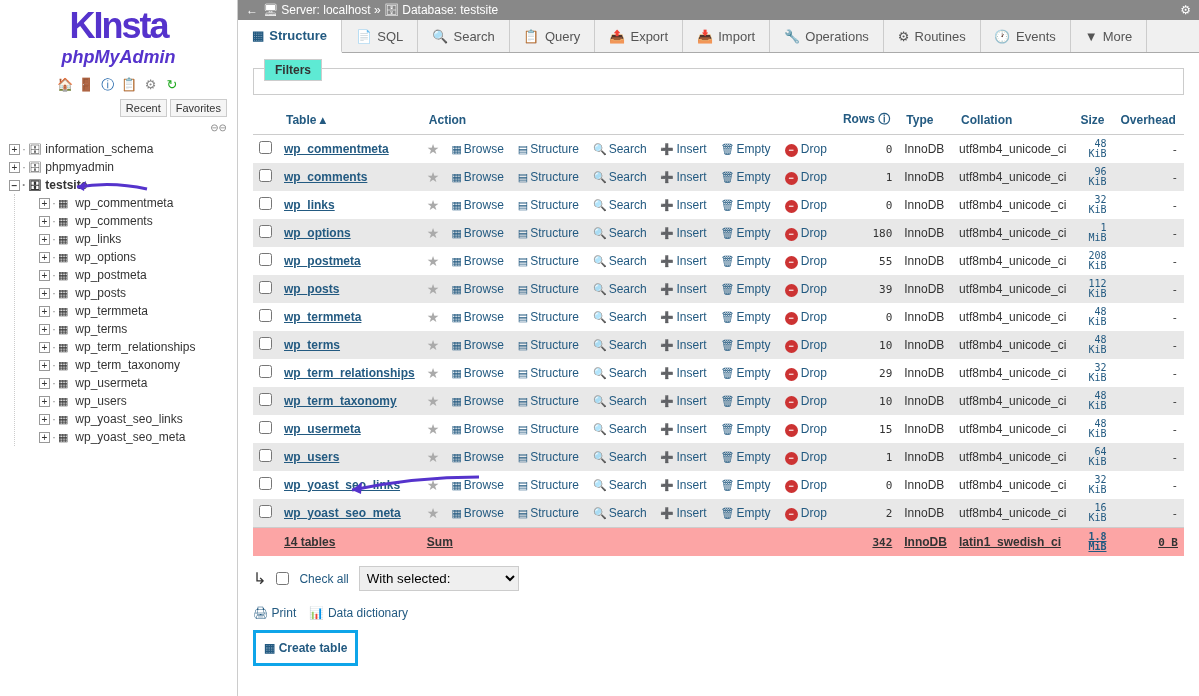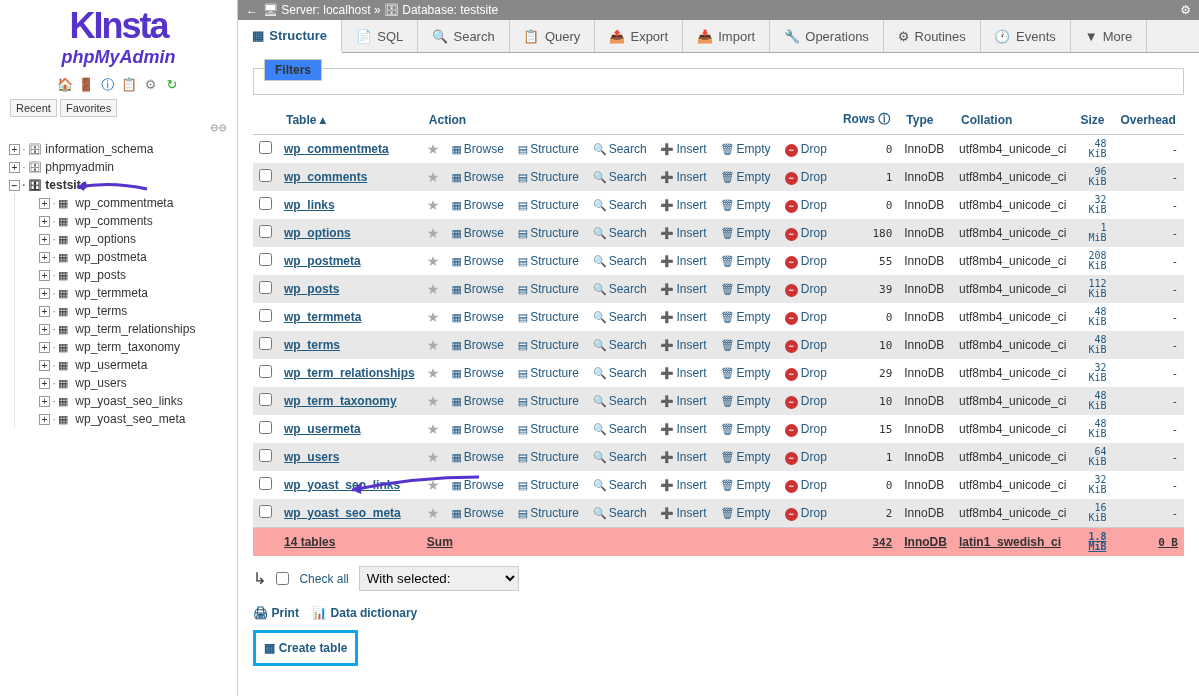--- a/index.html
+++ b/index.html
@@ -4,21 +4,21 @@
 <style>
 * { box-sizing: border-box; margin: 0; padding: 0; }
 body { font-family: sans-serif; font-size: 12px; background: #fff; color: #333; width: 1199px; height: 696px; overflow: hidden; }
 .container { display: flex; height: 100%; border-radius: 31px; }
 .sidebar { width: 238px; background: #fff; border-right: 1px solid #ccc; flex-shrink: 0; padding: 0; }
 .logo { text-align: center; padding: 5px; }
 .logo-kinsta { font-size: 36px; font-weight: 900; color: #5533cc; letter-spacing: -2px; }
 .logo-pma { font-size: 18px; color: #5533cc; font-style: italic; font-weight: bold; }
 .toolbar-icons { text-align: center; padding: 3px; }
 .toolbar-icons span { display: inline-block; width: 16px; height: 16px; margin: 0 1px; font-size: 13px; cursor: pointer; }
-.recent-fav { text-align: left; padding: 3px 10px; font-size: 11px; }
+.recent-fav { text-align: right; padding: 3px 10px; font-size: 11px; }
 .recent-fav span { display: inline-block; padding: 2px 5px; border: 1px solid #ccc; background: #f5f5f5; cursor: pointer; }
 .collapse-link { text-align: right; padding: 2px 10px; color: #888; font-size: 10px; }
 .tree { padding: 5px; font-size: 12px; }
 .tree-item { padding: 2px 0 2px 4px; cursor: pointer; white-space: nowrap; }
 .tree-item .pm { display: inline-block; width: 11px; height: 11px; border: 1px solid #999; text-align: center; line-height: 9px; font-size: 10px; margin-right: 2px; background: #fff; }
 .tree-item .dot { color: #888; margin-right: 2px; }
 .tree-item .icon { display: inline-block; width: 14px; font-size: 11px; }
 .tree-children { padding-left: 20px; border-left: 1px dotted #ccc; margin-left: 9px; }
 .tree-item.selected { font-weight: bold; }
 
@@ -28,21 +28,21 @@
 .topbar a { color: #fff; text-decoration: none; }
 .topbar .gear { margin-left: auto; }
 
 .tabs { display: flex; background: #f0f0f0; border-bottom: 1px solid #aaa; }
 .tab { padding: 8px 14px; border-right: 1px solid #ccc; cursor: pointer; display: flex; align-items: center; gap: 5px; font-size: 13px; color: #555; }
 .tab.active { background: #fff; border-bottom: 2px solid #fff; margin-bottom: -1px; font-weight: bold; color: #235a81; }
 .tab .ticon { font-size: 13px; }
 
 .content { padding: 15px; flex: 1; overflow: auto; }
 .filters-box { border: 1px solid #ccc; padding: 15px 10px 10px; position: relative; margin-bottom: 10px; }
-.filters-legend { position: absolute; top: -10px; left: 10px; background: #3b82f6; border: 1px solid #ccc; padding: 3px 10px; font-weight: bold; font-size: 12px; }
+.filters-legend { position: absolute; top: -10px; left: 10px; background: #5eead4; border: 1px solid #ccc; padding: 3px 10px; font-weight: bold; font-size: 12px; }
 .filter-row { display: flex; align-items: center; gap: 10px; }
 .filter-row input { border: 1px solid #ccc; padding: 4px; width: 180px; height: 24px; }
 
 .db-table { width: 100%; border-collapse: collapse; font-size: 12px; }
 .db-table th { text-align: left; padding: 6px 8px; background: #fff; border-bottom: 1px solid #ccc; color: #235a81; font-weight: bold; }
 .db-table th a { color: #235a81; text-decoration: none; }
 .db-table td { padding: 4px 6px; border-bottom: 0; }
 .db-table tr.odd td { background: #fff; }
 .db-table tr.even td { background: #e8e8e8; }
 .db-table .tname { color: #235a81; font-weight: bold; }
@@ -54,21 +54,21 @@
 .db-table .drop-icon { color: #fff; background: #cc3333; border-radius: 50%; width: 13px; height: 13px; display: inline-block; text-align: center; line-height: 13px; font-size: 9px; font-weight: bold; }
 .db-table .sum-row td { font-weight: bold; background: #fca5a5; border-top: 1px solid #ccc; text-decoration: underline; }
 .aicon { font-size: 11px; margin-right: 2px; }
 
 .bottom-actions { padding: 10px 0; display: flex; align-items: center; gap: 10px; }
 .bottom-actions .arrow-up { font-size: 16px; }
 .bottom-actions select { padding: 3px; border: 1px solid #ccc; width: 160px; }
 .bottom-actions label { color: #235a81; }
 
 .util-links { padding: 5px 0; }
-.util-links a { color: #235a81; text-decoration: none; margin-right: 10px; font-weight: bold; }
+.util-links a { color: #235a81; text-decoration: none; margin-right: 10px; }
 
 .create-box { border: 3px solid #0ea5e9; padding: 8px; display: inline-block; margin-top: 5px; }
 .create-box a { color: #235a81; text-decoration: none; font-weight: bold; }
 .checkbox-cell { width: 20px; }
 input[type="checkbox"] { width: 13px; height: 13px; }
 </style>
 </head>
 <body>
 
 <div class="container">
@@ -96,20 +96,21 @@
           <div class="tree-item"><span class="pm">+</span><span class="dot">·</span><span class="icon">🗄</span> phpmyadmin</div>
         </div>
       <div class="tree-item selected">
         <span class="pm">−</span><span class="dot">·</span><span class="icon">🗄</span>
         <span>testsite</span>
       </div>
       <div class="tree-children">
         <div id="tree-tables">
             <div class="tree-item"><span class="pm">+</span><span class="dot">·</span><span class="icon">▦</span> wp_commentmeta</div>
             <div class="tree-item"><span class="pm">+</span><span class="dot">·</span><span class="icon">▦</span> wp_comments</div>
+            <div class="tree-item"><span class="pm">+</span><span class="dot">·</span><span class="icon">▦</span> wp_links</div>
             <div class="tree-item"><span class="pm">+</span><span class="dot">·</span><span class="icon">▦</span> wp_options</div>
             <div class="tree-item"><span class="pm">+</span><span class="dot">·</span><span class="icon">▦</span> wp_postmeta</div>
             <div class="tree-item"><span class="pm">+</span><span class="dot">·</span><span class="icon">▦</span> wp_posts</div>
             <div class="tree-item"><span class="pm">+</span><span class="dot">·</span><span class="icon">▦</span> wp_termmeta</div>
             <div class="tree-item"><span class="pm">+</span><span class="dot">·</span><span class="icon">▦</span> wp_terms</div>
             <div class="tree-item"><span class="pm">+</span><span class="dot">·</span><span class="icon">▦</span> wp_term_relationships</div>
             <div class="tree-item"><span class="pm">+</span><span class="dot">·</span><span class="icon">▦</span> wp_term_taxonomy</div>
             <div class="tree-item"><span class="pm">+</span><span class="dot">·</span><span class="icon">▦</span> wp_usermeta</div>
             <div class="tree-item"><span class="pm">+</span><span class="dot">·</span><span class="icon">▦</span> wp_users</div>
             <div class="tree-item"><span class="pm">+</span><span class="dot">·</span><span class="icon">▦</span> wp_yoast_seo_links</div>

